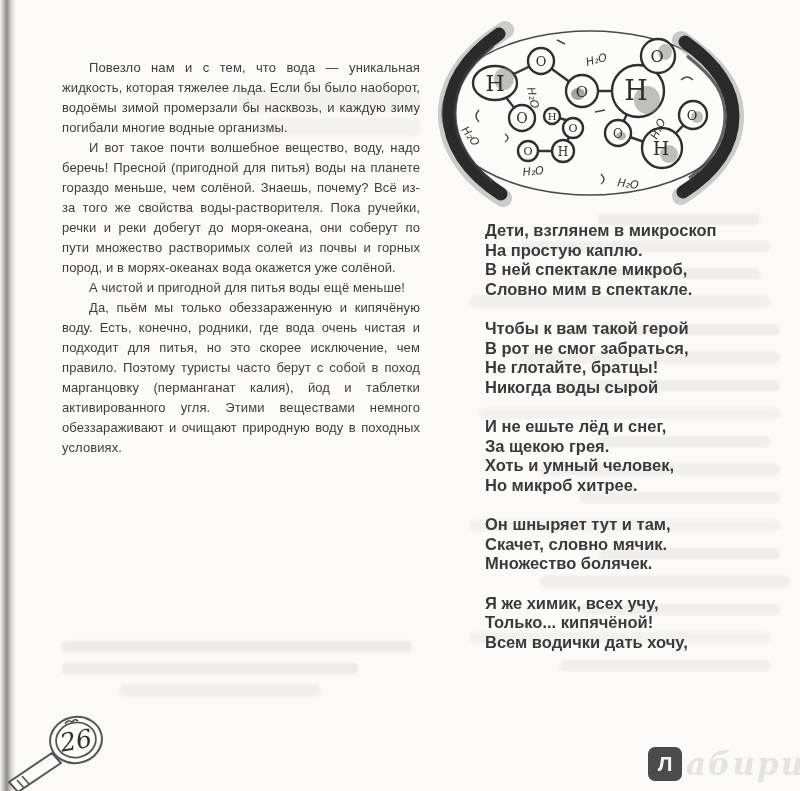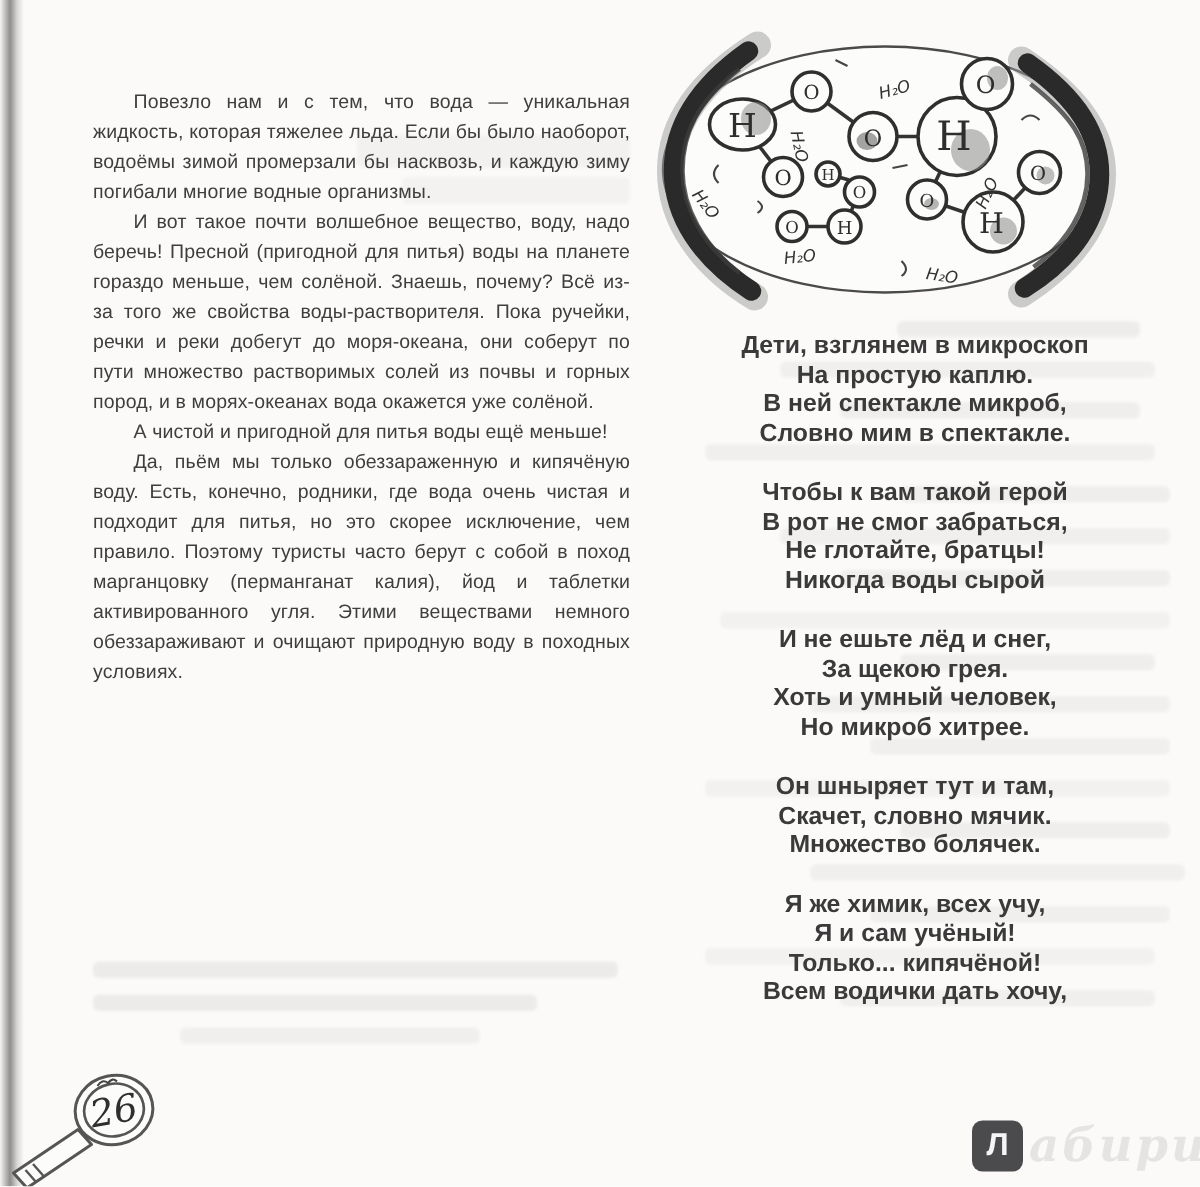--- a/index.html
+++ b/index.html
@@ -21,21 +21,21 @@
     letter-spacing:.1px;
     margin-top:10px;
   }
   .left-col p{margin:0;text-indent:27px;hyphens:auto;}
   
   .poem{
     position:absolute;left:485px;top:221px;width:250px;z-index:2;
     font-size:16.5px;font-weight:bold;line-height:19.5px;color:#3a3a3a;
   }
   .stanza{margin:0 0 20px 0;}
-  .poem-line{white-space:nowrap;text-align:center;}
+  .poem-line{white-space:nowrap;}
   
   .illus{position:absolute;left:435px;top:18px;width:320px;height:190px;z-index:2;}
   
   .bleed{position:absolute;inset:0;z-index:1;}
   .bleed-bar{
     position:absolute;height:11px;border-radius:4px;background:#6e6e6e;
     filter:blur(1.2px);
   }
   
   .pagenum-wrap{position:absolute;left:8px;top:693px;width:132px;height:100px;z-index:3;}
@@ -200,21 +200,20 @@
       <div class="poem-line">Хоть и умный человек,</div>
       <div class="poem-line">Но микроб хитрее.</div>
     </div>
     <div class="stanza">
       <div class="poem-line">Он шныряет тут и там,</div>
       <div class="poem-line">Скачет, словно мячик.</div>
       <div class="poem-line">Множество болячек.</div>
     </div>
     <div class="stanza">
       <div class="poem-line">Я же химик, всех учу,</div>
-      <div class="poem-line">Я и сам учёный!</div>
       <div class="poem-line">Только... кипячёной!</div>
       <div class="poem-line">Всем водички дать хочу,</div>
     </div>
   </div>
 
   <div class="pagenum-wrap">
     <svg width="132" height="100" viewBox="0 0 132 100">
       <polygon points="44,60 53,70 10,99 1,89" fill="#fcfcfa" stroke="#555" stroke-width="2" stroke-linejoin="round"></polygon>
       <line x1="9" y1="87" x2="16" y2="95" stroke="#555" stroke-width="1.6"></line>
       <line x1="14" y1="83" x2="21" y2="91" stroke="#555" stroke-width="1.6"></line>

